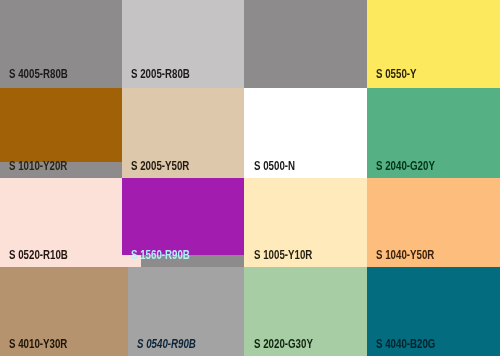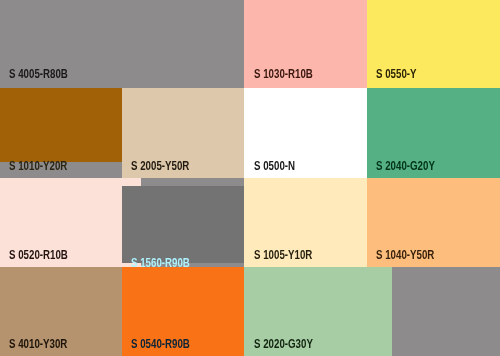--- a/index.html
+++ b/index.html
@@ -31,22 +31,22 @@
   }
 </style>
 </head>
 <body>
 
 <div class="chart">
 
   <div class="swatch" style="left: 0px; top: 0px; width: 122px; height: 88px; background: rgb(142, 139, 140);">
     <div class="swatch-label" style="color: rgb(26, 26, 26); left: 9px; top: 68px;">S 4005-R80B</div>
   </div>
-  <div class="swatch" style="left: 244px; top: 0px; width: 123px; height: 88px; background: rgb(253, 182, 171);">
-    <div class="swatch-label" style="color: rgb(57, 23, 15); left: 10px; top: 68px;">S 1030-R10B</div>
+  <div class="swatch" style="left: 122px; top: 0px; width: 122px; height: 88px; background: rgb(198, 195, 197);">
+    <div class="swatch-label" style="color: rgb(26, 26, 26); left: 9px; top: 68px;">S 2005-R80B</div>
   </div>
   <div class="swatch" style="left: 367px; top: 0px; width: 133px; height: 88px; background: rgb(253, 233, 94);">
     <div class="swatch-label" style="color: rgb(44, 37, 6); left: 9px; top: 68px;">S 0550-Y</div>
   </div>
 
   <div class="swatch" style="left: 0px; top: 88px; width: 122px; height: 74px; background: #a16207;">
     <div class="swatch-label" style="color: rgb(42, 36, 19); left: 9px; top: 72px;">S 1010-Y20R</div>
   </div>
   <div class="swatch" style="left: 122px; top: 88px; width: 122px; height: 90px; background: rgb(221, 200, 172);">
     <div class="swatch-label" style="color: rgb(33, 26, 16); left: 9px; top: 72px;">S 2005-Y50R</div>
@@ -54,33 +54,36 @@
   <div class="swatch" style="left: 244px; top: 88px; width: 123px; height: 90px; background: rgb(255, 255, 255); text-decoration: underline;">
     <div class="swatch-label" style="color: rgb(26, 26, 26); left: 10px; top: 72px;">S 0500-N</div>
   </div>
   <div class="swatch" style="left: 367px; top: 88px; width: 133px; height: 90px; background: rgb(85, 177, 132);">
     <div class="swatch-label" style="color: rgb(1, 51, 26); left: 9px; top: 72px;">S 2040-G20Y</div>
   </div>
 
   <div class="swatch" style="left: 0px; top: 178px; width: 141px; height: 89px; background: rgb(252, 225, 217);">
     <div class="swatch-label" style="color: rgb(35, 20, 16); left: 9px; top: 71px;">S 0520-R10B</div>
   </div>
-  <div class="swatch" style="left: 122px; top: 186px; width: 122px; height: 77px; background: #737373;">
+  <div class="swatch" style="left: 122px; top: 178px; width: 122px; height: 77px; background: #a21caf;">
     <div class="swatch-label" style="color: rgb(174, 242, 253); left: 9px; top: 71px;">S 1560-R90B</div>
   </div>
   <div class="swatch" style="left: 244px; top: 178px; width: 123px; height: 89px; background: rgb(255, 234, 187);">
     <div class="swatch-label" style="color: rgb(36, 31, 15); left: 10px; top: 71px;">S 1005-Y10R</div>
   </div>
   <div class="swatch" style="left: 367px; top: 178px; width: 133px; height: 89px; background: rgb(253, 189, 124); padding-left: 16px;">
     <div class="swatch-label" style="color: rgb(53, 31, 10); left: 9px; top: 71px;">S 1040-Y50R</div>
   </div>
 
   <div class="swatch" style="left: 0px; top: 267px; width: 134px; height: 89px; background: rgb(181, 147, 111);">
     <div class="swatch-label" style="color: rgb(29, 20, 9); left: 9px; top: 71px;">S 4010-Y30R</div>
   </div>
-  <div class="swatch" style="left: 122px; top: 267px; width: 122px; height: 89px; background: #f97316;">
+  <div class="swatch" style="left: 128px; top: 267px; width: 122px; height: 89px; background: #a3a3a3; font-style: italic;">
     <div class="swatch-label" style="color: rgb(12, 36, 56); left: 9px; top: 71px;">S 0540-R90B</div>
   </div>
   <div class="swatch" style="left: 244px; top: 267px; width: 148px; height: 89px; background: rgb(167, 205, 164);">
     <div class="swatch-label" style="color: rgb(17, 36, 15); left: 10px; top: 71px;">S 2020-G30Y</div>
   </div>
+  <div class="swatch" style="left: 367px; top: 267px; width: 133px; height: 89px; background: rgb(4, 108, 127);">
+    <div class="swatch-label" style="color: rgb(4, 34, 42); left: 9px; top: 71px;">S 4040-B20G</div>
+  </div>
 
 </div>
 
 </body></html>

